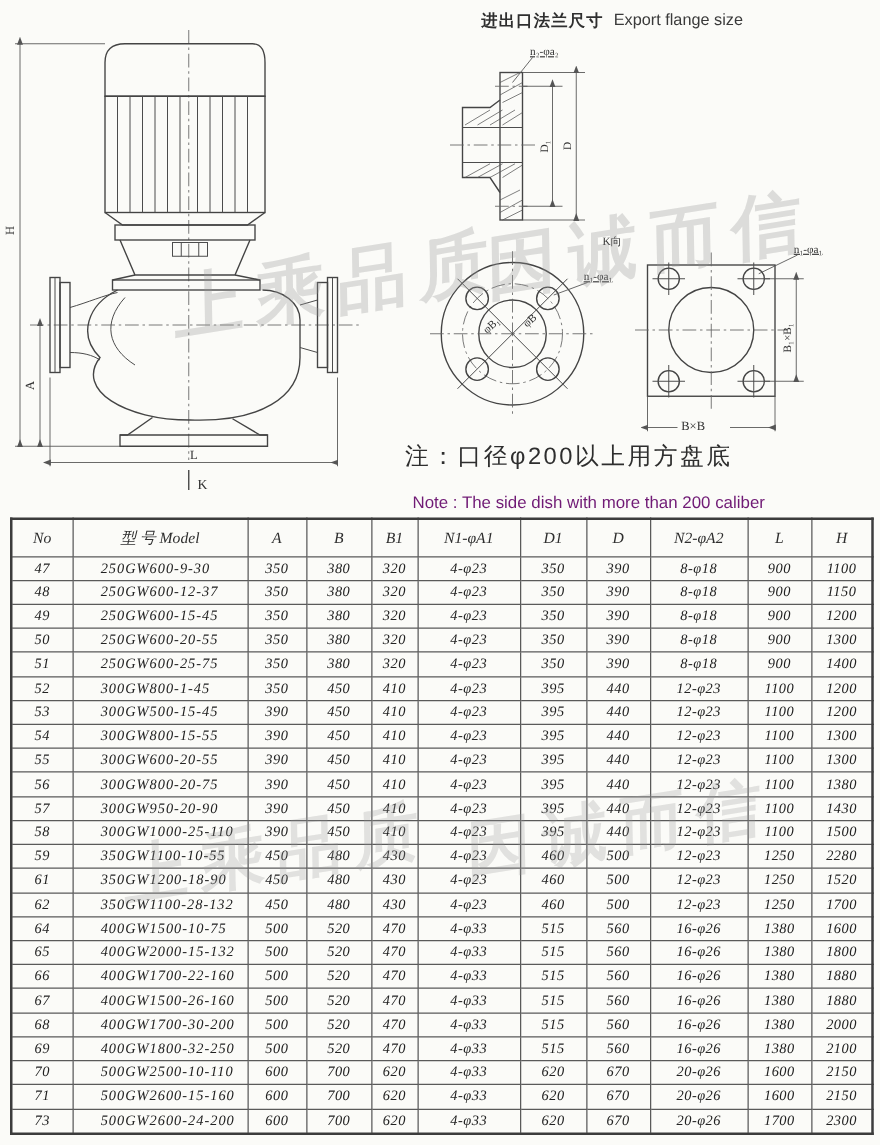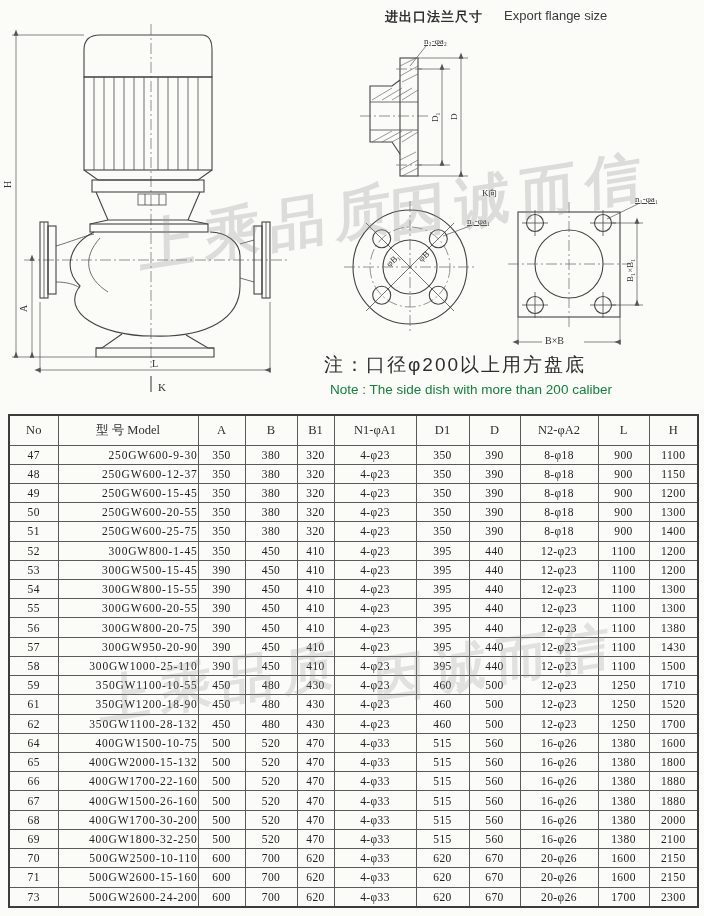--- a/index.html
+++ b/index.html
@@ -3,26 +3,26 @@
 <meta charset="utf-8">
 <style>
   * { margin:0; padding:0; box-sizing:border-box; }
   html,body { background:#e8e8e4; }
   .page {
     position:relative; width:704px; height:916px;
     background:#fbfbf8; overflow:hidden;
     font-family:"Liberation Sans", sans-serif; color:#333;
   }
   
-  .flange-title { position:absolute; left:385px; top:8px; font-size:13px; display:flex; gap:21px;justify-content:flex-end; }
+  .flange-title { position:absolute; left:385px; top:8px; font-size:13px; display:flex; gap:8px;justify-content:flex-end; }
   .flange-title .zh { font-weight:bold; color:#2f2f2f; letter-spacing:1px; }
   .flange-title .en { color:#3a3a3a; }
   .note-block { position:absolute; left:324px; top:352px; }
   .note-zh { font-size:19px; color:#2e2e2e; letter-spacing:2px; font-family:"Liberation Sans",sans-serif; }
-  .note-en { font-size:13.5px; color:#15803d; margin-top:4px; margin-left:6px; }
+  .note-en { font-size:13.5px; color:#701a75; margin-top:16px; margin-left:6px; }
   
   .wm {
     position:absolute; font-size:56px; font-weight:bold;
     color:rgba(150,150,150,0.30); letter-spacing:10px; white-space:nowrap;
     transform:rotate(-9deg) skewX(-8deg); pointer-events:none; z-index:5;
     font-family:"Liberation Sans",sans-serif;
   }
   .wm.small { font-size:52px; color:rgba(150,150,150,0.26); }
   
   svg { position:absolute; overflow:visible; }
@@ -30,32 +30,33 @@
   .thin  { stroke:#4c4c4c; stroke-width:0.8; fill:none; }
   .med   { stroke:#444;    stroke-width:1.1; fill:none; }
   .cl    { stroke:#666; stroke-width:0.7; fill:none; stroke-dasharray:11 3 2 3; }
   .dim   { stroke:#555; stroke-width:0.7; fill:none; }
   .hatch { stroke:#555; stroke-width:0.6; }
   
   .spec-table {
     position:absolute; left:8px; top:414px; width:689px; height:494px;
     border-collapse:collapse; table-layout:fixed; z-index:2;
     font-family:"Liberation Serif", serif;
+    font-style:italic;
   }
   .spec-table th, .spec-table td {
     border:1px solid #5a5a5a; text-align:center; vertical-align:middle;
     overflow:hidden; white-space:nowrap;
   }
   .spec-table { border:2px solid #3c3c3c; }
   .spec-table th {
     height:30px; font-size:12.5px; font-weight:normal; color:#2e2e2e;
     font-family:"Liberation Serif", serif; background:#fbfbf8;
   }
   .spec-table td { font-size:11.5px; color:#222; letter-spacing:0.4px; }
-  .spec-table td.model { text-align:right; padding-left:22px; letter-spacing:0.8px;margin-top:20px; }
+  .spec-table td.model { text-align:left; padding-left:22px; letter-spacing:0.8px;margin-top:20px; }
 </style>
 </head>
 <body>
 
 <div class="page">
 
   <div class="wm" style="left:138px; top:190px;">上乘品质</div>
   <div class="wm" style="left:388px; top:158px;">因诚而信</div>
   <div class="wm small" style="left:98px; top:648px;">上乘品质</div>
   <div class="wm small" style="left:372px; top:628px;">因诚而信</div>
@@ -441,21 +442,21 @@
           <td>59</td>
           <td class="model">350GW1100-10-55</td>
           <td>450</td>
           <td>480</td>
           <td>430</td>
           <td>4-φ23</td>
           <td>460</td>
           <td>500</td>
           <td>12-φ23</td>
           <td>1250</td>
-          <td>1710</td>
+          <td>2280</td>
         </tr>
         <tr>
           <td>61</td>
           <td class="model">350GW1200-18-90</td>
           <td>450</td>
           <td>480</td>
           <td>430</td>
           <td>4-φ23</td>
           <td>460</td>
           <td>500</td>

